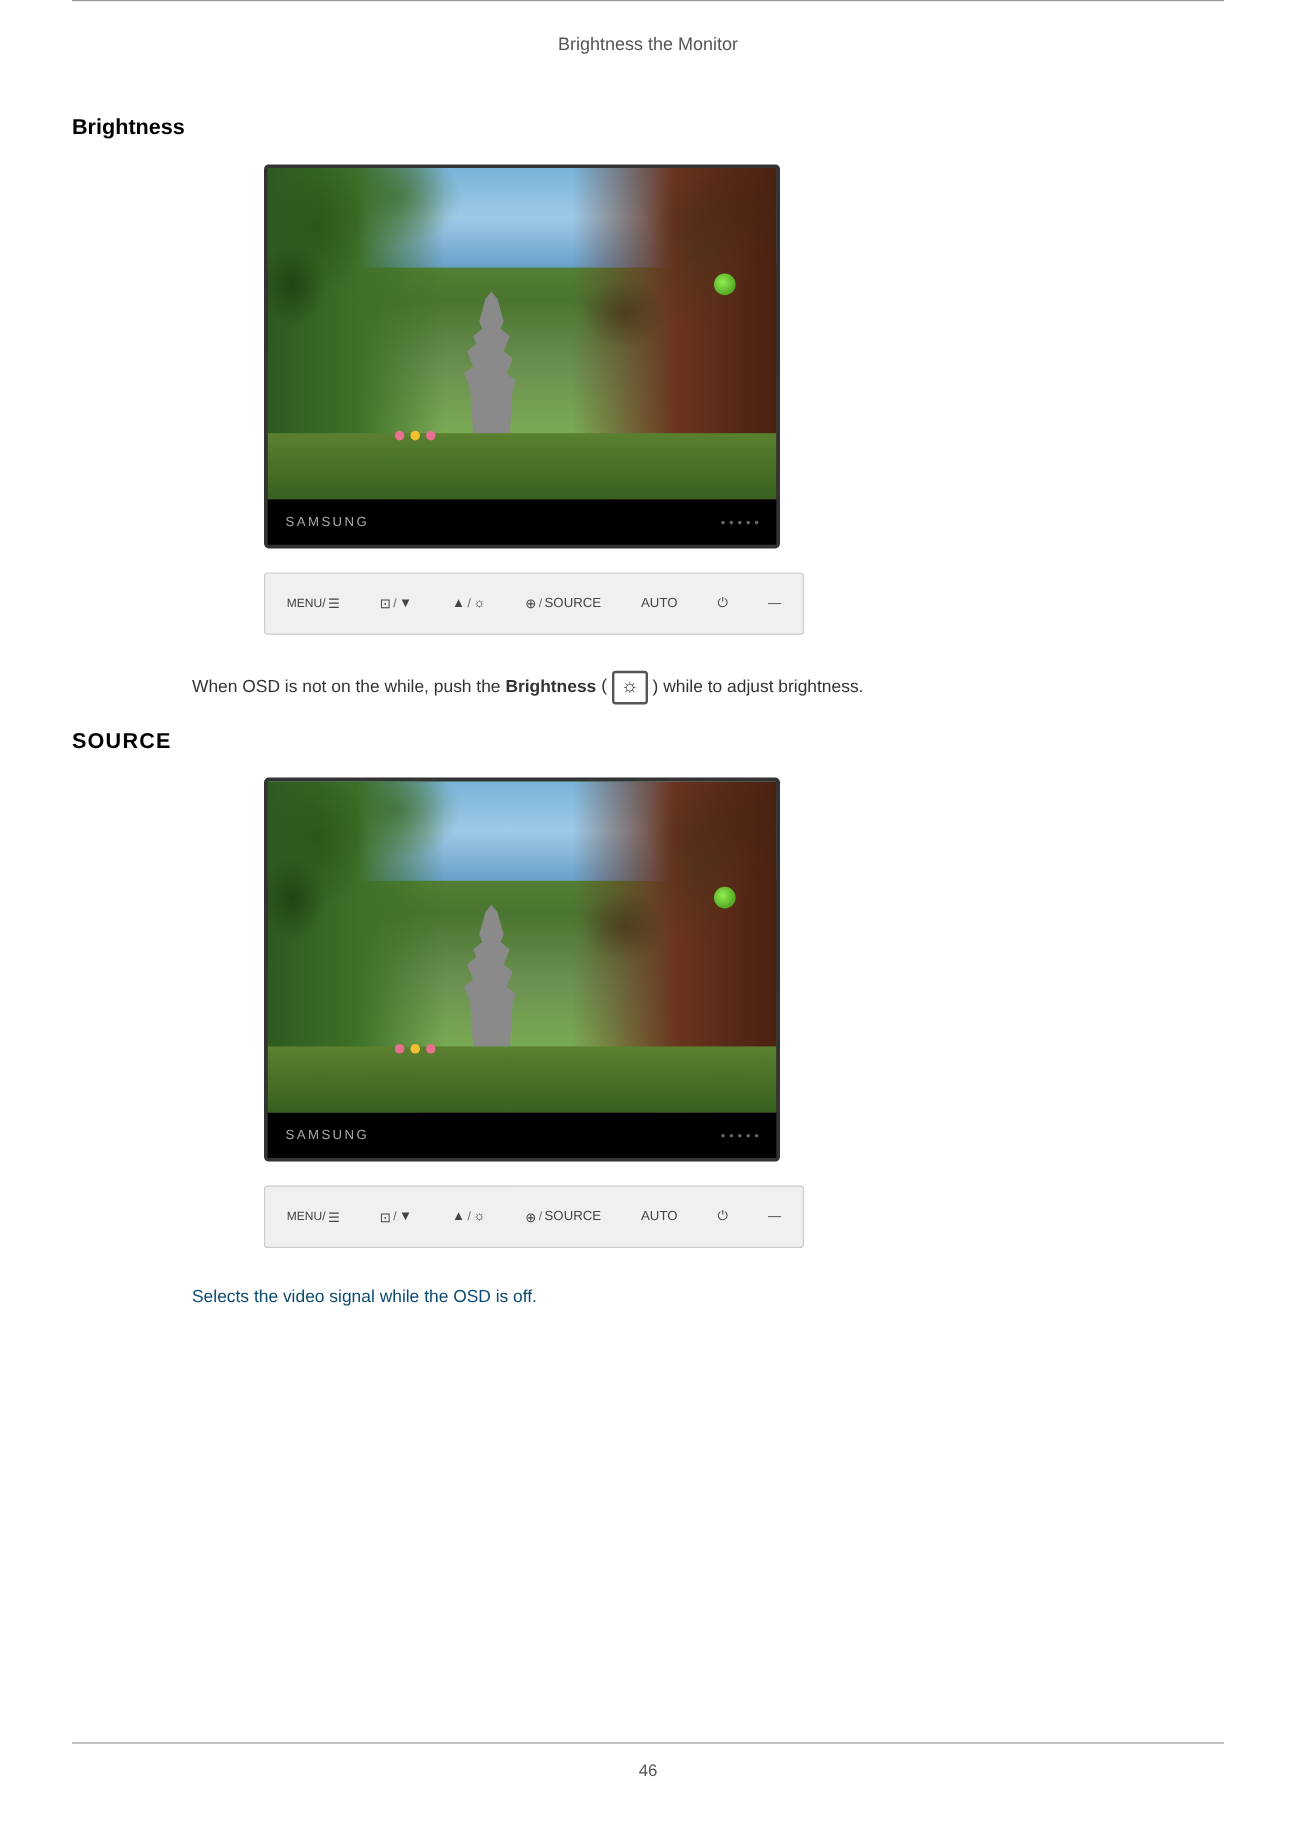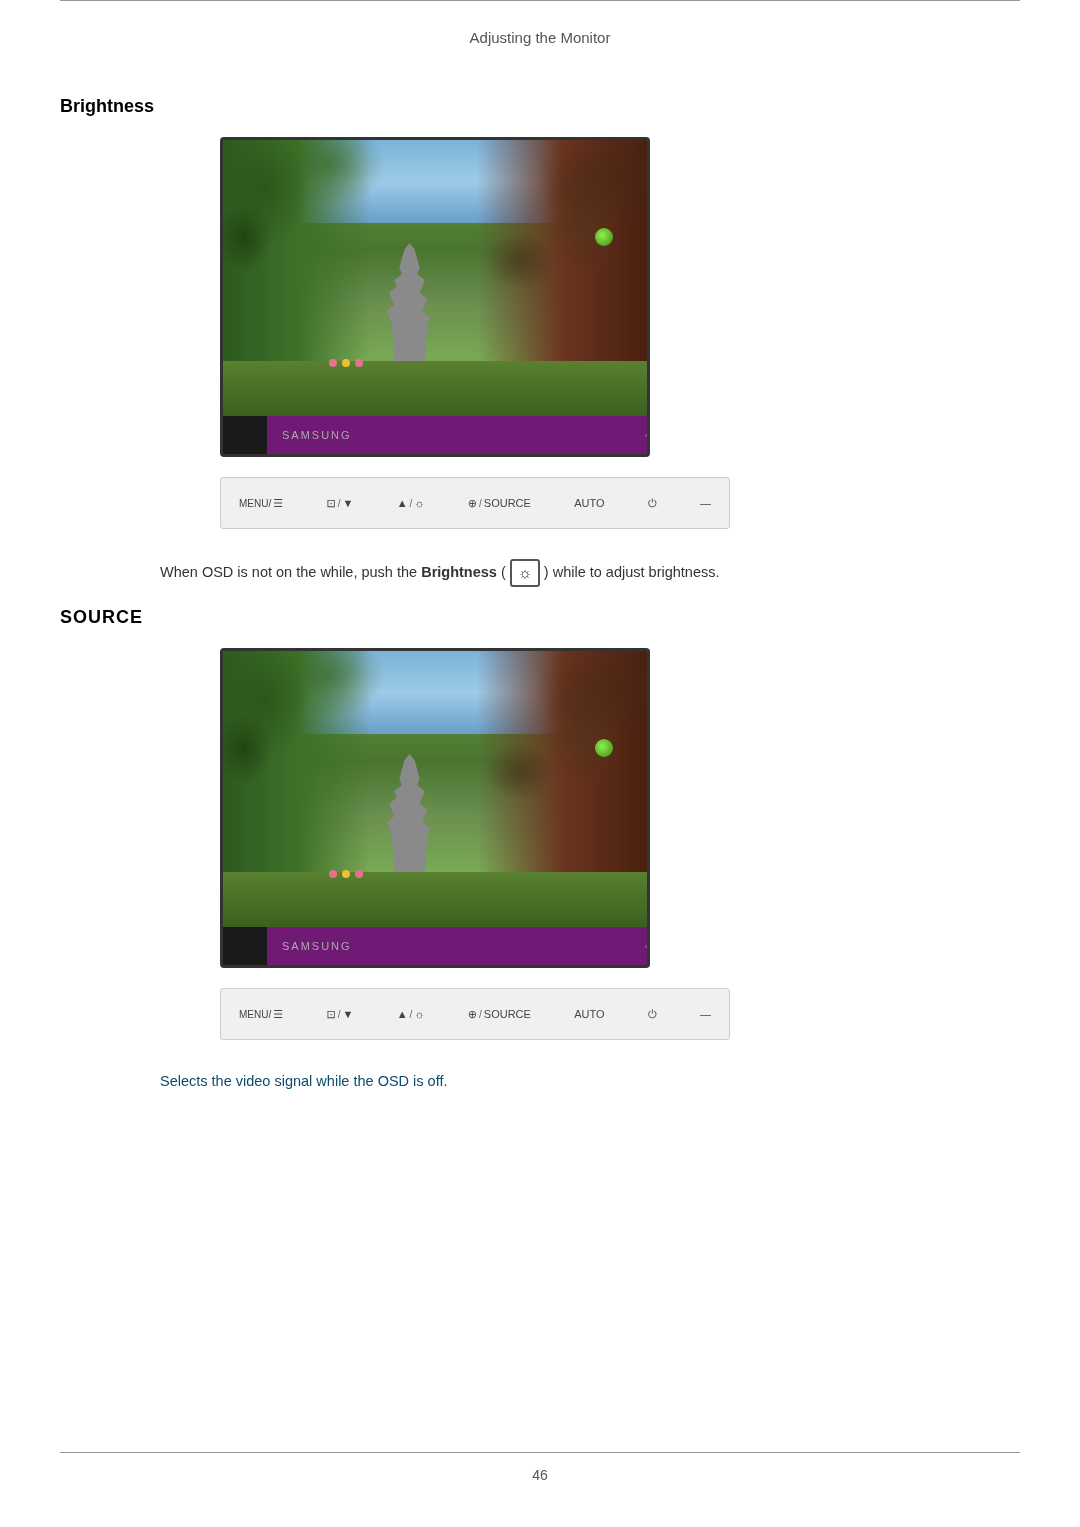--- a/index.html
+++ b/index.html
@@ -118,26 +118,25 @@
       bottom: 0;
       left: 0; right: 0;
       height: 20%;
       background: linear-gradient(to top, #3a6020, #5a8030);
     }
 
     
     .monitor-bottom-bar {
       width: 100%;
       height: 12%;
-      background: #701a75;
+      background: #000000;
       display: flex;
       align-items: center;
       justify-content: space-between;
       padding: 0 15px;
-      margin-left: 44px;
     }
 
     .samsung-logo {
       font-size: 11px;
       color: #aaa;
       letter-spacing: 2px;
       font-weight: normal;
     }
 
     .monitor-dots {
@@ -148,21 +147,21 @@
 
     .monitor-dots span {
       width: 3px;
       height: 3px;
       background: #666;
       border-radius: 50%;
     }
 
     
     .control-bar {
-      width: 510px;
+      width: 450px;
       height: 52px;
       margin-left: 160px;
       margin-bottom: 30px;
       background: #f0f0f0;
       border: 1px solid #ccc;
       border-radius: 3px;
       display: flex;
       align-items: center;
       padding: 0 18px;
       gap: 0;
@@ -282,21 +281,21 @@
     .flower-pink { background: #e87090; }
     .flower-yellow { background: #f0c030; }
   </style>
 </head>
 <body>
 
 <div class="page-wrapper">
 
   <div class="top-line">
     <div class="page-header">
-      <span>Adjusting the Monitor</span>
+      <span>Brightness the Monitor</span>
     </div>
   </div>
 
   <div class="content">
 
     <div>
       <div class="section-heading">Brightness</div>
 
       <div class="monitor-image">
         <div class="monitor-screen">

